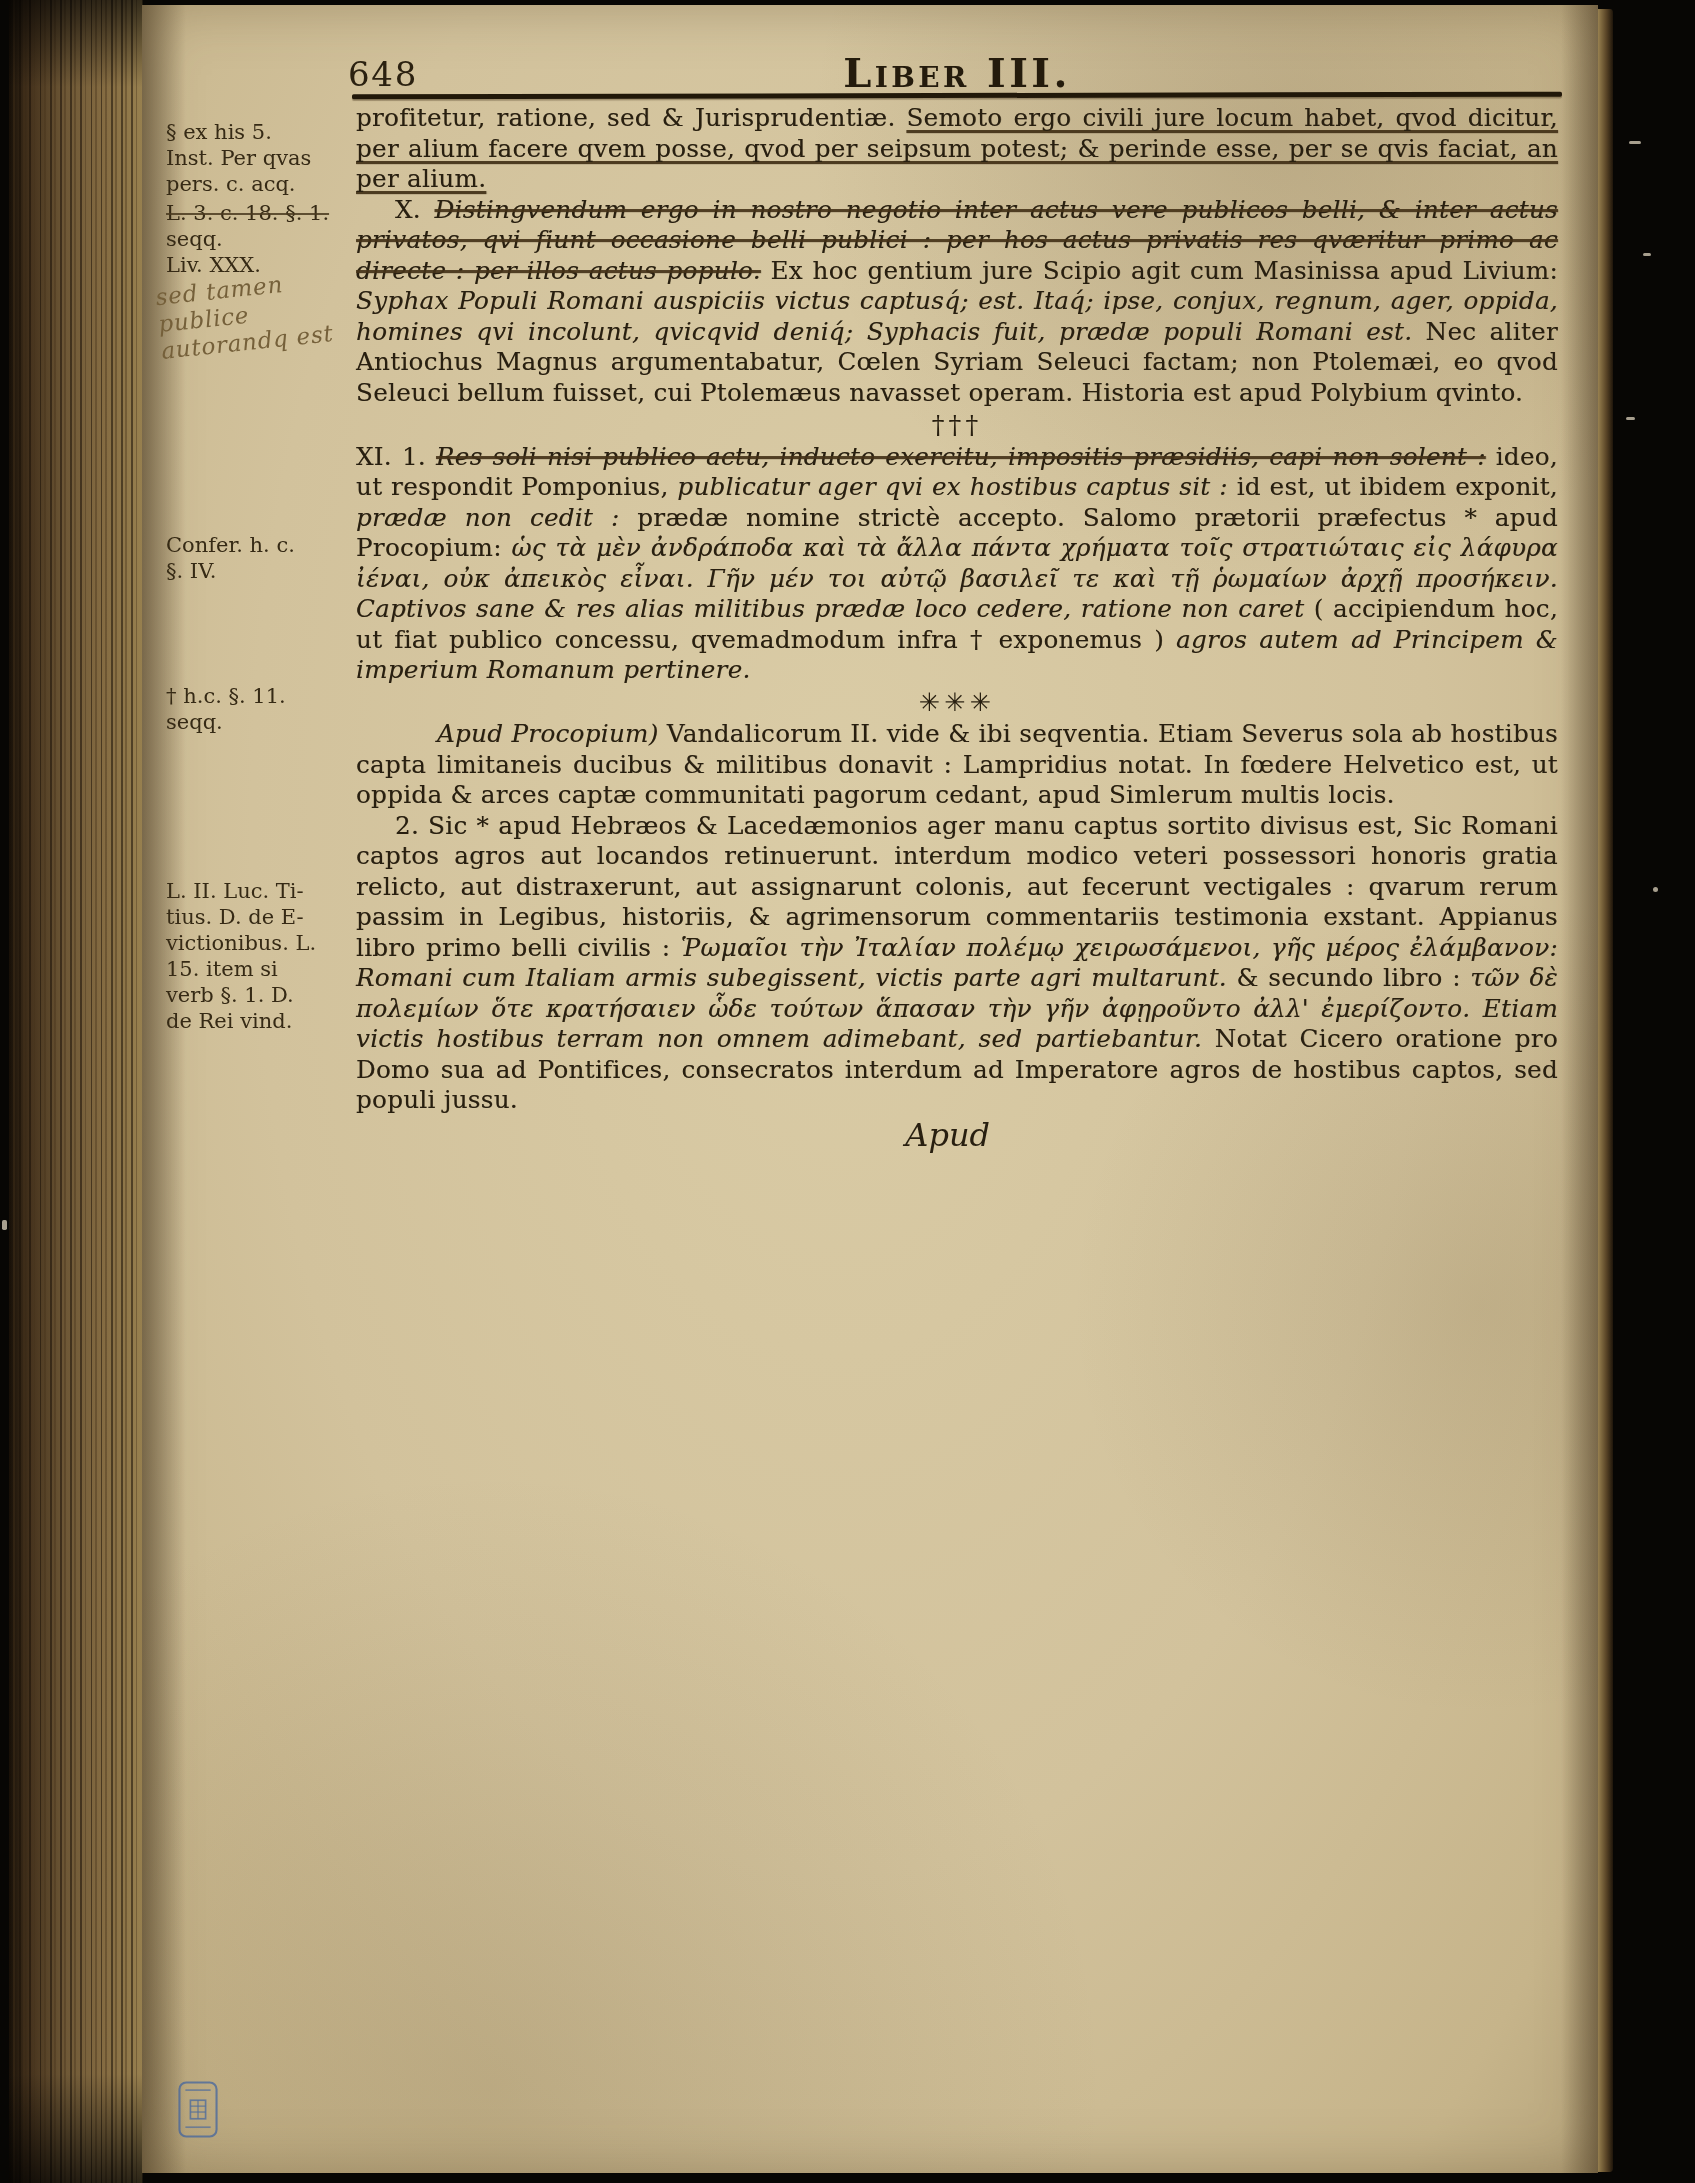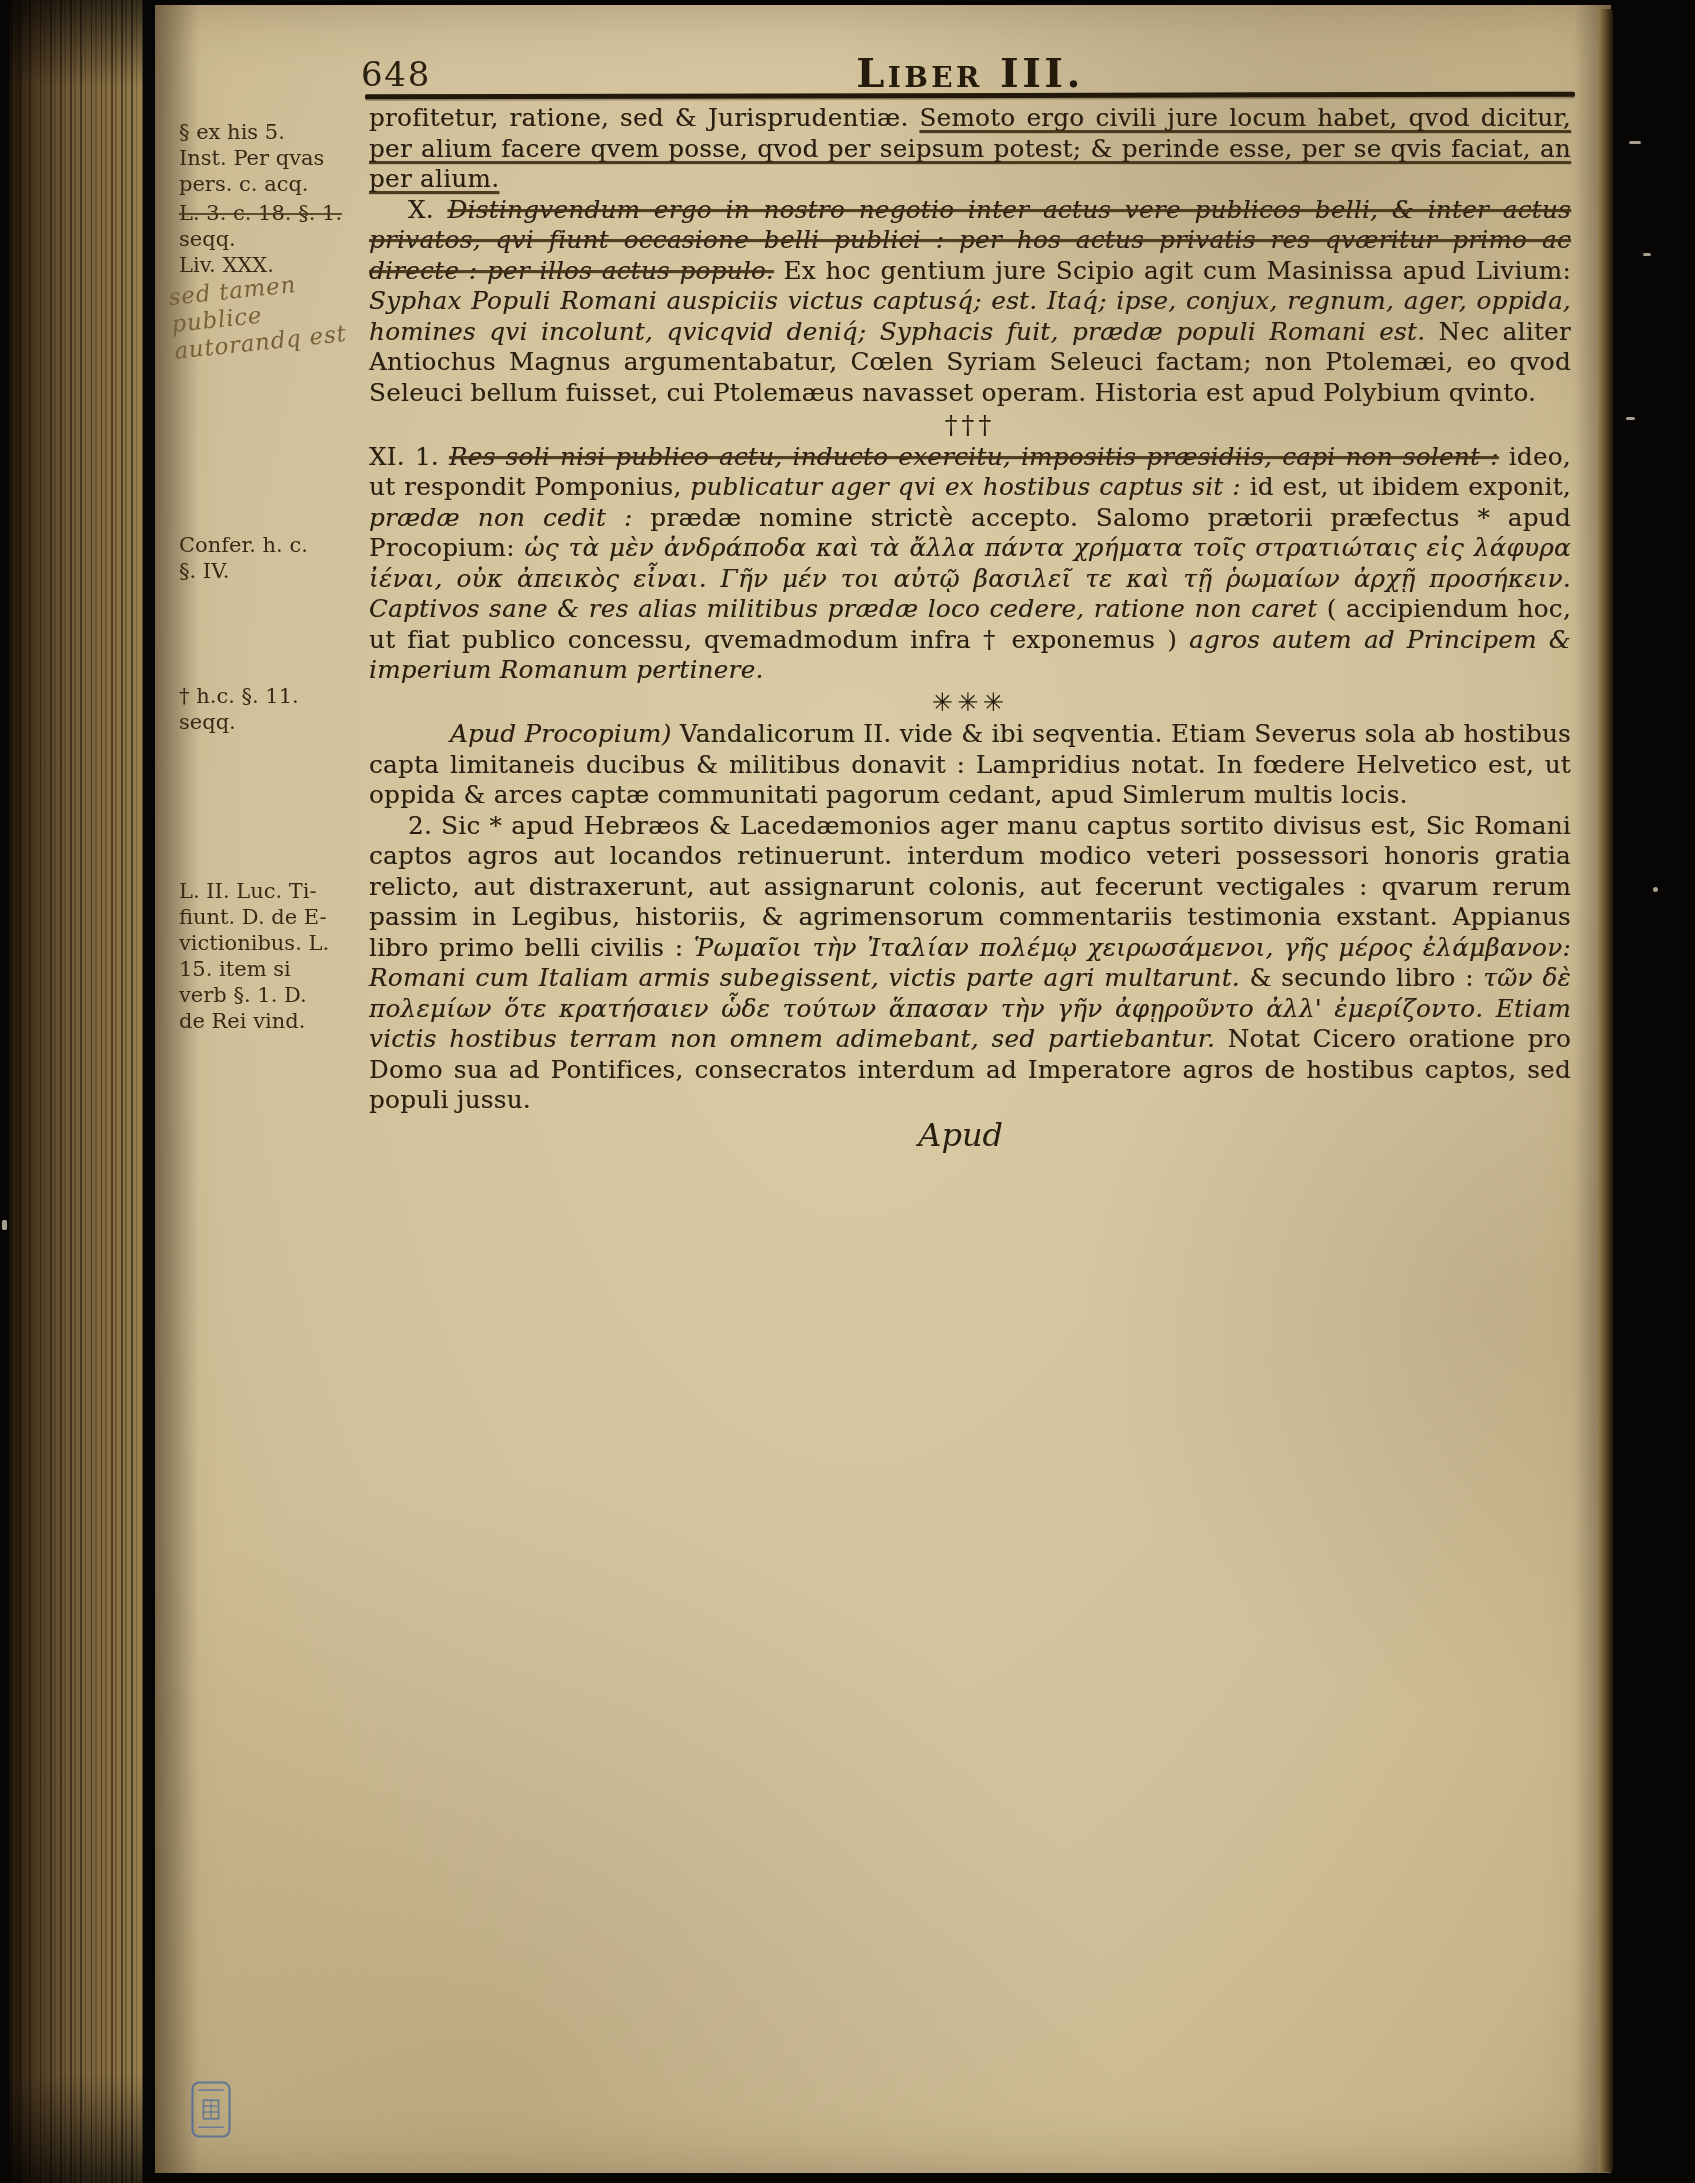--- a/index.html
+++ b/index.html
@@ -27,21 +27,20 @@
 
   
   .page {
     position: absolute; left: 142px; top: 5.1px; width: 1456px; height: 2168px;
     background:
       radial-gradient(circle at 78% 6%, rgba(104,84,48,.22), rgba(0,0,0,0) 20%),
       radial-gradient(circle at 24% 96%, rgba(112,92,56,.18), rgba(0,0,0,0) 26%),
       radial-gradient(circle at 92% 60%, rgba(100,80,46,.14), rgba(0,0,0,0) 22%),
       radial-gradient(ellipse at 48% 38%, #dacca6 0%, #d2c29c 55%, #c6b48a 88%, #b7a57c 100%);
     box-shadow: inset 0 0 59px rgba(82,62,32,.35);
-    margin-left: 13px;
   }
   .page::before {
     content:""; position:absolute; left:0; top:0; width:44px; height:100%;
     background: linear-gradient(90deg, rgba(58,42,20,.5), rgba(58,42,20,0));
   }
   .page::after {
     content:""; position:absolute; right:0; top:0; width:37px; height:100%;
     background: linear-gradient(270deg, rgba(56,40,20,.45), rgba(56,40,20,0));
   }
 
@@ -146,21 +145,21 @@
         <div class="margin-note" style="top: 527px;">
           <div class="note-line">Confer. h. c.</div>
           <div class="note-line">§. IV.</div>
         </div>
         <div class="margin-note" style="top: 678px;">
           <div class="note-line">† h.c. §. 11.</div>
           <div class="note-line">seqq.</div>
         </div>
         <div class="margin-note" style="top: 873px;">
           <div class="note-line">L. II. Luc. Ti-</div>
-          <div class="note-line">fiunt. D. de E-</div>
+          <div class="note-line">tius. D. de E-</div>
           <div class="note-line">victionibus. L.</div>
           <div class="note-line">15. item si</div>
           <div class="note-line">verb §. 1. D.</div>
           <div class="note-line">de Rei vind.</div>
         </div>
       </div>
     <div class="body-col">
         <p class="body-par"><span class="run">profitetur, ratione, sed &amp; Jurisprudentiæ.   </span><span class="run f-u">Semoto ergo civili jure locum habet, qvod dicitur, per alium facere qvem posse, qvod per seipsum potest; &amp; perinde esse, per se qvis faciat, an per alium.</span></p>
         <p class="body-par ind1"><span class="run">X. </span><span class="run f-s">Distingvendum ergo in nostro negotio inter actus vere publicos belli, &amp; inter actus privatos, qvi fiunt occasione belli publici : per hos actus privatis res qværitur primo ac directe : per illos actus populo.</span><span class="run">  Ex hoc gentium jure Scipio agit cum Masinissa apud Livium: </span><span class="run f-i">Syphax Populi Romani auspiciis victus captusq́; est.  Itaq́; ipse, conjux, regnum, ager, oppida, homines qvi incolunt, qvicqvid deniq́; Syphacis fuit, prædæ populi Romani est.</span><span class="run">   Nec aliter Antiochus Magnus argumentabatur, Cœlen Syriam Seleuci factam; non Ptolemæi, eo qvod Seleuci bellum fuisset, cui Ptolemæus navasset operam.  Historia est apud Polybium qvinto.</span></p>
         <div class="divider">†††</div>

